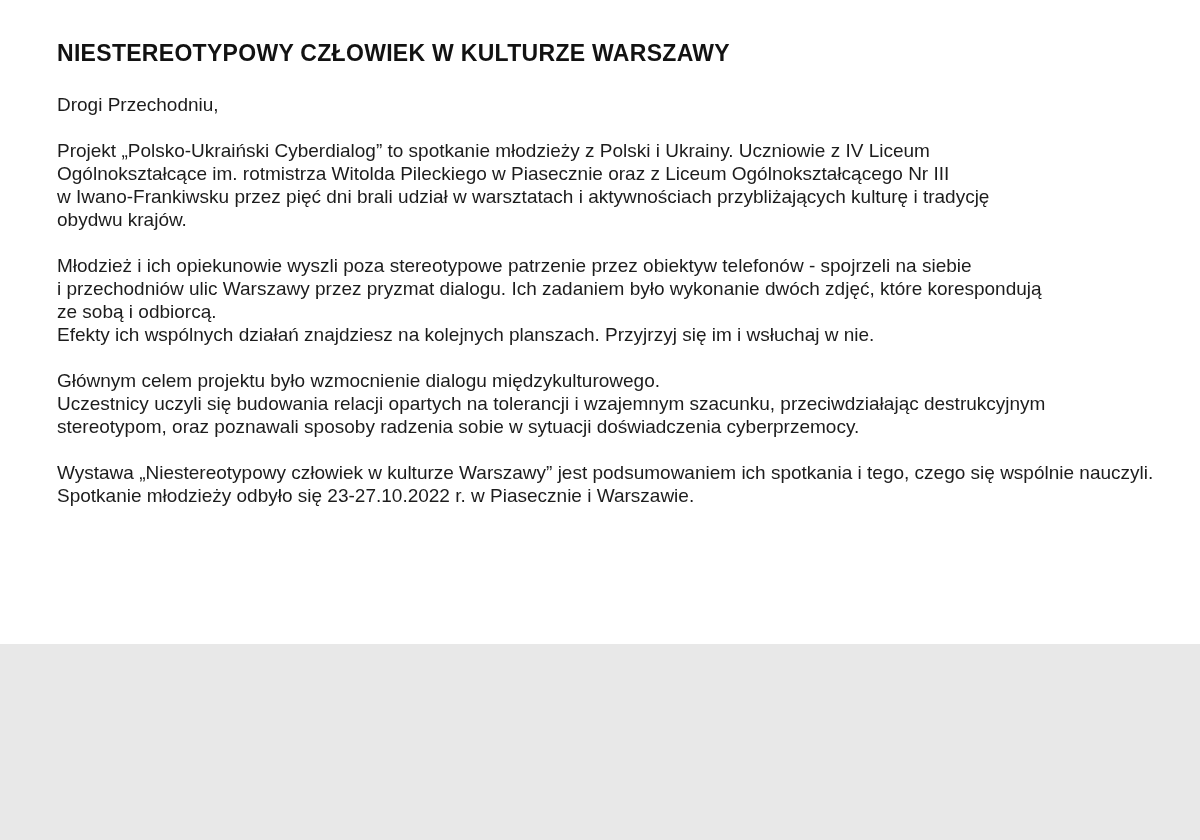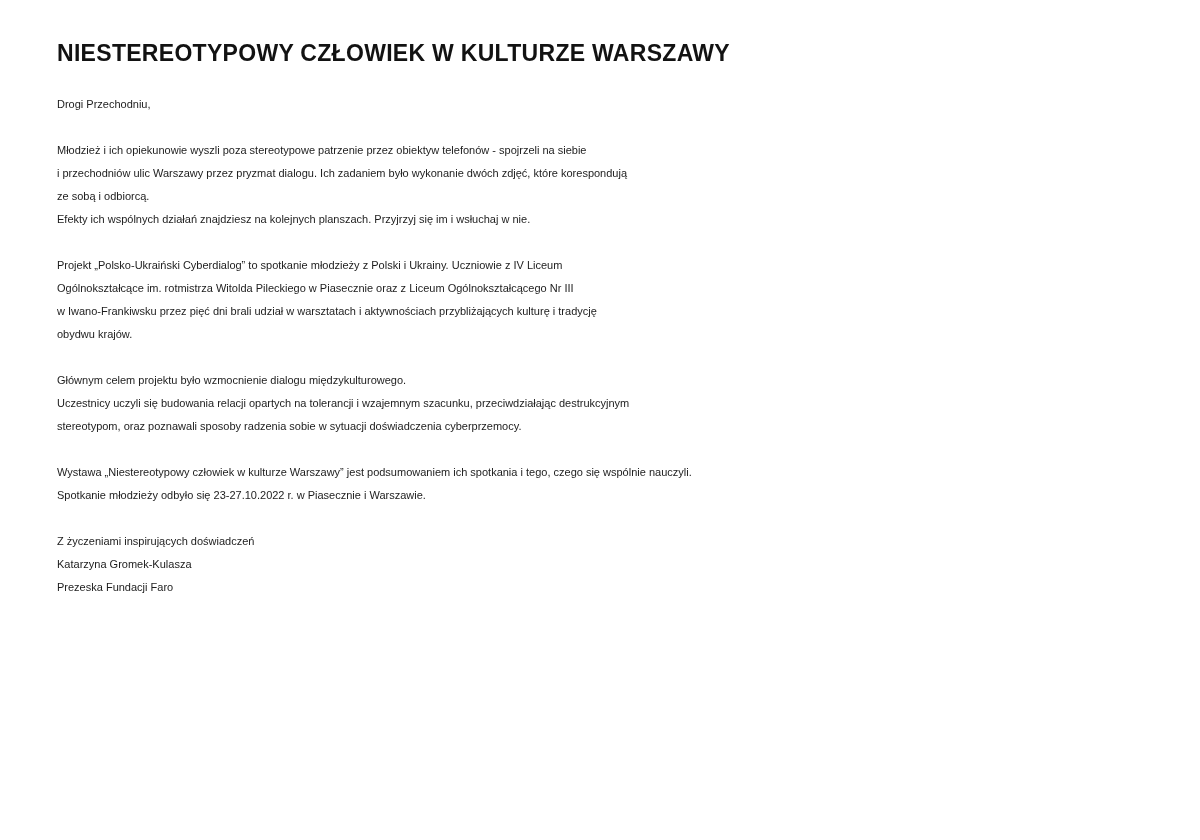--- a/index.html
+++ b/index.html
@@ -1,58 +1,55 @@
 <!DOCTYPE html>
 <html><head>
 <meta charset="utf-8">
 <style>
   html,body{margin:0;padding:0;background:#e8e8e8;}
   .page{
-    position:relative;width:1200px;height:840px;background:#ffffff;
+    position:relative;width:1200px;height:644px;background:#ffffff;
     margin:0 auto;overflow:hidden;
     font-family:"Liberation Sans","DejaVu Sans",sans-serif;color:#1a1a1a;
   }
   .title{
     position:absolute;left:57px;top:40px;margin:0;
     font-size:23px;font-weight:700;letter-spacing:.3px;color:#121212;
     white-space:nowrap;
   }
   .letter{position:absolute;left:57px;top:93px;width:1125px;}
   .letter p{
-    margin:0 0 23px 0;font-size:11px;line-height:23px;
+    margin:0 0 23px 0;font-size:19px;line-height:23px;
     white-space:pre-line;color:#1c1c1c;
   }
   
   .footer{position:absolute;left:0;top:700px;width:1200px;height:120px;}
 </style>
 </head>
 <body>
 
 <div class="page">
 
   <h1 class="title">NIESTEREOTYPOWY CZŁOWIEK W KULTURZE WARSZAWY</h1>
 
   <div class="letter">
     <p>Drogi Przechodniu,</p>
+    <p>Projekt „Polsko-Ukraiński Cyberdialog” to spotkanie młodzieży z Polski i Ukrainy. Uczniowie z IV Liceum
+Ogólnokształcące im. rotmistrza Witolda Pileckiego w Piasecznie oraz z Liceum Ogólnokształcącego Nr III
+w Iwano-Frankiwsku przez pięć dni brali udział w warsztatach i aktywnościach przybliżających kulturę i tradycję
+obydwu krajów.</p>
     <p>Młodzież i ich opiekunowie wyszli poza stereotypowe patrzenie przez obiektyw telefonów - spojrzeli na siebie
 i przechodniów ulic Warszawy przez pryzmat dialogu. Ich zadaniem było wykonanie dwóch zdjęć, które korespondują
 ze sobą i odbiorcą.
 Efekty ich wspólnych działań znajdziesz na kolejnych planszach. Przyjrzyj się im i wsłuchaj w nie.</p>
-    <p>Projekt „Polsko-Ukraiński Cyberdialog” to spotkanie młodzieży z Polski i Ukrainy. Uczniowie z IV Liceum
-Ogólnokształcące im. rotmistrza Witolda Pileckiego w Piasecznie oraz z Liceum Ogólnokształcącego Nr III
-w Iwano-Frankiwsku przez pięć dni brali udział w warsztatach i aktywnościach przybliżających kulturę i tradycję
-obydwu krajów.</p>
     <p>Głównym celem projektu było wzmocnienie dialogu międzykulturowego.
 Uczestnicy uczyli się budowania relacji opartych na tolerancji i wzajemnym szacunku, przeciwdziałając destrukcyjnym
 stereotypom, oraz poznawali sposoby radzenia sobie w sytuacji doświadczenia cyberprzemocy.</p>
     <p>Wystawa „Niestereotypowy człowiek w kulturze Warszawy” jest podsumowaniem ich spotkania i tego, czego się wspólnie nauczyli.
 Spotkanie młodzieży odbyło się 23-27.10.2022 r. w Piasecznie i Warszawie.</p>
-    <p>Z życzeniami inspirujących doświadczeń
-Katarzyna Gromek-Kulasza
-Prezeska Fundacji Faro</p>
   </div>
 
   <div class="footer">
 
     
     
 
     
     
 

